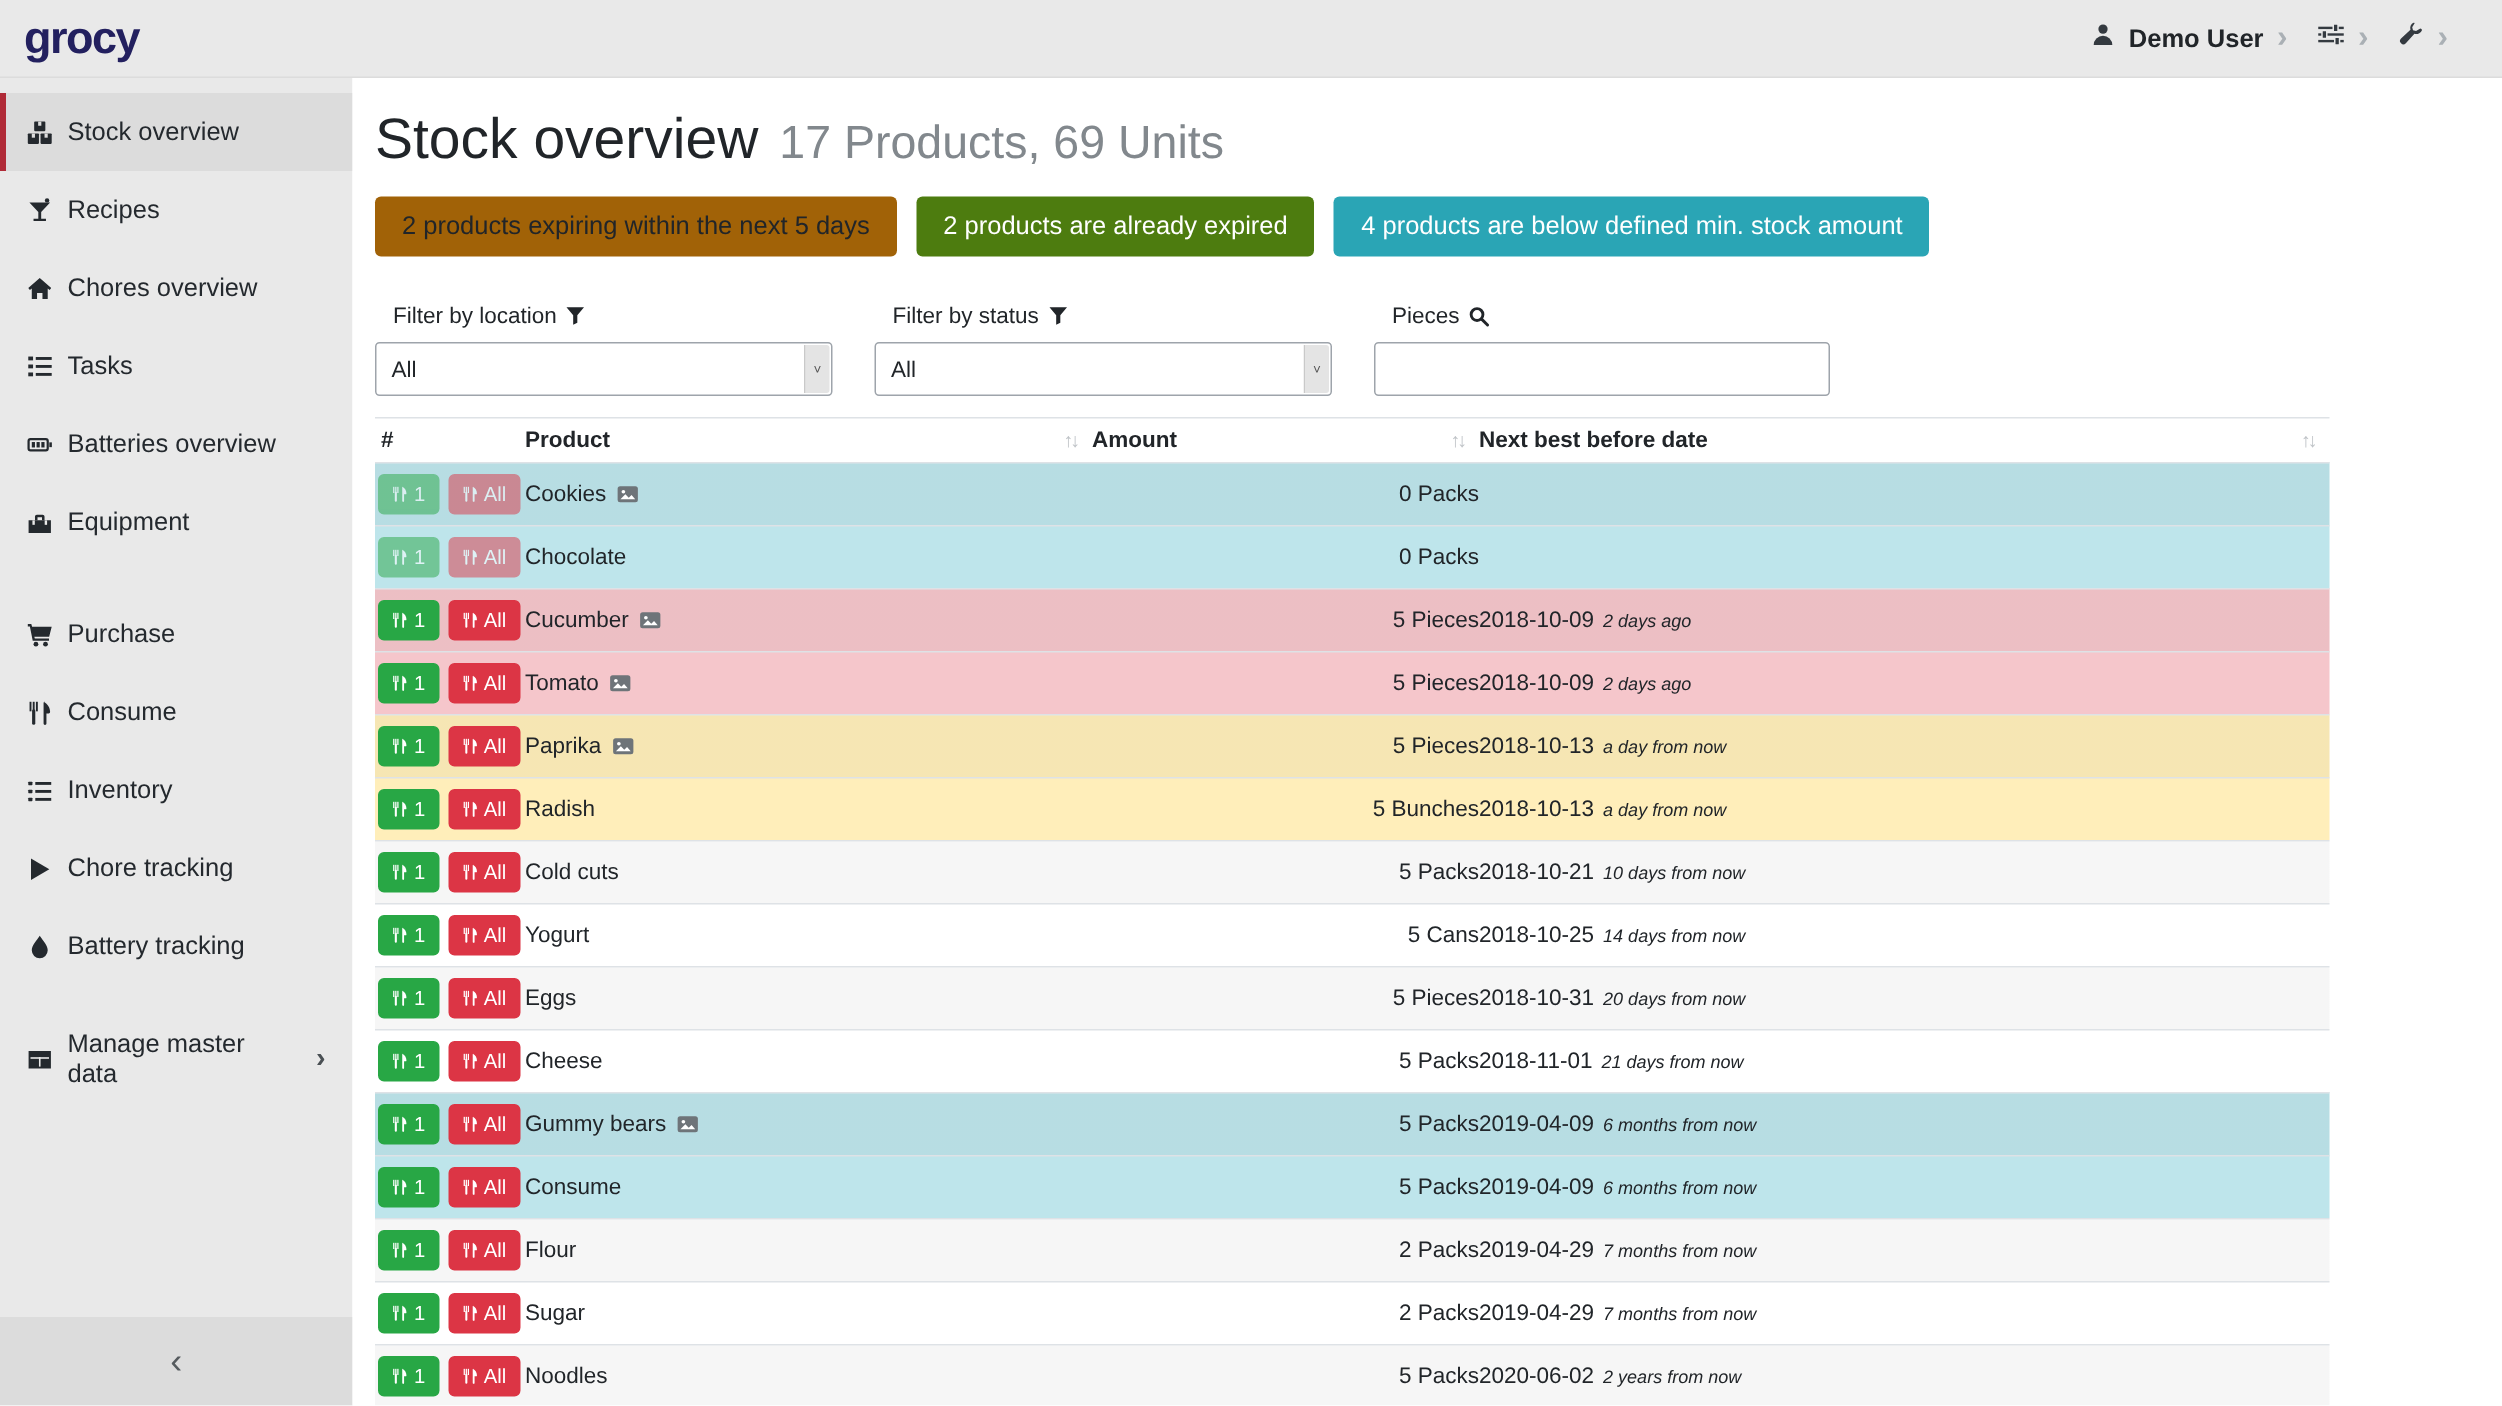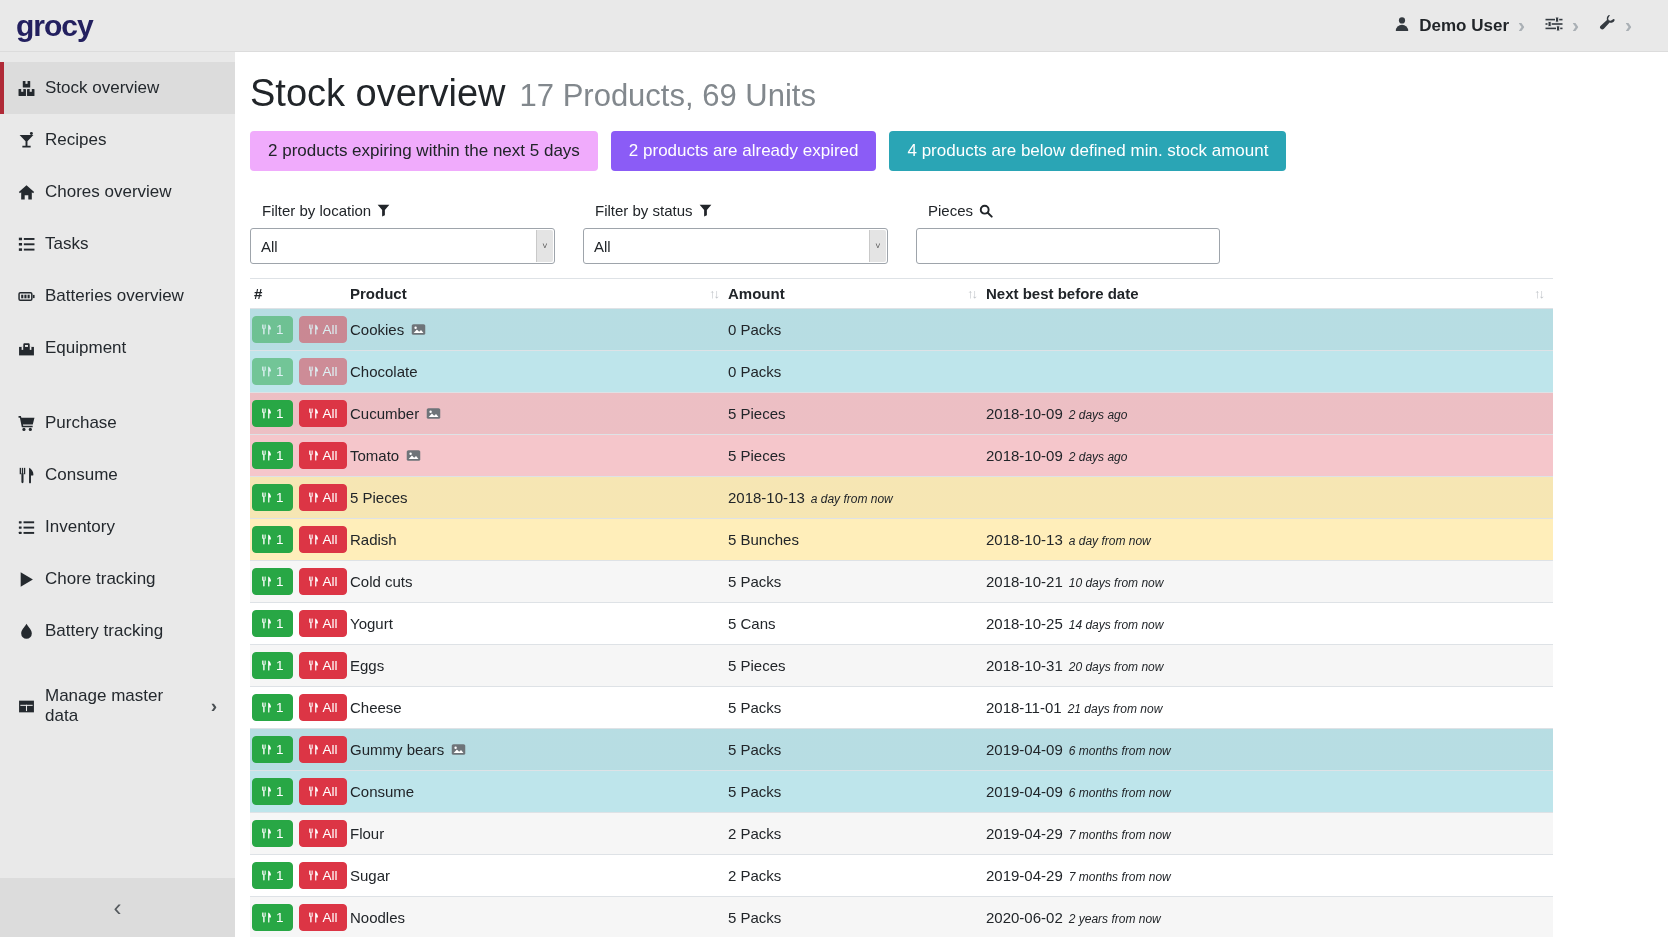--- a/index.html
+++ b/index.html
@@ -33,22 +33,22 @@
   
   .main { position:absolute; top:52px; left:235px; right:0; bottom:0; background:#fff;
     padding:20px 0 0 15px; overflow:hidden; }
   .page-head { display:flex; align-items:baseline; gap:14px; margin-bottom:16px; }
   .page-title { font-size:38px; font-weight:500; color:#212529; }
   .page-subtitle { font-size:31px; font-weight:400; color:#82888d; }
 
   .alert-row { display:flex; gap:13px; margin-bottom:31px; }
   .alert-btn { border:none; border-radius:4px; font-size:17px; padding:10px 18px; cursor:pointer;
     font-family:inherit; white-space:nowrap; }
-  .alert-warning { background:#f0abfc; color:#212529; }
-  .alert-danger  { background:#8b5cf6; color:#fff; }
+  .alert-warning { background:#a16207; color:#212529; }
+  .alert-danger  { background:#4d7c0f; color:#fff; }
   .alert-info    { background:#2aa5b5; color:#fff; }
 
   .filter-row { display:flex; gap:28px; margin-bottom:12px; }
   .filter-col { display:flex; flex-direction:column; }
   .filter-label { font-size:15px; color:#212529; margin-bottom:9px; display:flex; align-items:center; gap:6px;margin-left:12px; }
   .filter-label svg { width:13px; height:13px; color:#212529; }
   .select { position:relative; width:305px; height:36px; background:#fff; border:1px solid #9ea4ab;
     border-radius:3px; font-size:15px; display:flex; align-items:center; padding-left:10px; cursor:pointer; }
   .select .arrow-zone { position:absolute; right:1px; top:1px; bottom:1px; width:17px; background:#e4e4e4;
     border-left:1px solid #c9c9c9; border-radius:0 2px 2px 0; display:flex; align-items:center; justify-content:center;
@@ -78,21 +78,21 @@
     font-size:13.5px; font-family:inherit; border:1px solid transparent; padding:6px 8px; cursor:pointer; line-height:1; }
   .btn-consume svg { width:11px; height:11px; }
   .btn-one { background:#28a745; border-color:#28a745; }
   .btn-all { background:#dc3545; border-color:#dc3545; }
   .btn-consume.disabled { opacity:.5; cursor:default; }
 
   .cell-product { display:flex; align-items:center; gap:7px; font-size:15px; }
   .pname { color:#212529; cursor:pointer; }
   .img-ic { display:inline-flex; }
   .img-ic svg { width:15px; height:15px; }
-  .cell-amount { font-size:15px; }
+  .cell-amount { font-size:15px;text-align:right; }
   .cell-date { font-size:15px; display:flex; align-items:baseline; }
   .drel { font-size:12px; font-style:italic; margin-left:6px; }
 </style>
 </head>
 <body>
 
 <header class="navbar">
   <div class="logo">grocy</div>
   <div class="nav-right">
     <div class="nav-group">
@@ -520,20 +520,30 @@
                   <rect x="1.6" y="0.8" width="1.2" height="6"></rect>
                   <rect x="3.6" y="0.8" width="1.2" height="6"></rect>
                   <rect x="5.6" y="0.8" width="1.2" height="6"></rect>
                   <rect x="3.2" y="5.5" width="2" height="9.7" rx="1"></rect>
                   <path d="M10.5 0.8c2.6 1.4 4 3.9 4 6.4 0 .5-.4.9-.9.9h-1.4v6.4c0 .5-.4.9-.9.9s-.9-.4-.9-.9V1.5c0-.5.4-.9.9-.9z"></path>
                 </g>
               </svg>
         <span class="lbl">All</span>
       </button>
     </div>
+    <div class="cell-product">
+      <span class="pname">Paprika</span>
+      <span class="img-ic">
+              <svg viewBox="0 0 16 16">
+                <rect x="0.8" y="2.3" width="14.4" height="11.4" rx="1.8" fill="#6e7479"></rect>
+                <circle cx="4.9" cy="6.2" r="1.3" fill="#fff"></circle>
+                <path d="M2.8 11.6 6.3 8l2.4 2.4 2-1.9 2.6 3.1z" fill="#fff"></path>
+              </svg>
+            </span>
+    </div>
     <div class="cell-amount amount">5 Pieces</div>
     <div class="cell-date">
       <span class="dmain">2018-10-13</span>
             <span class="drel">a day from now</span>
     </div>
   </div>
 
   <div class="trow st-warning">
     <div class="cell-actions">
       <button class="btn-consume btn-one">

